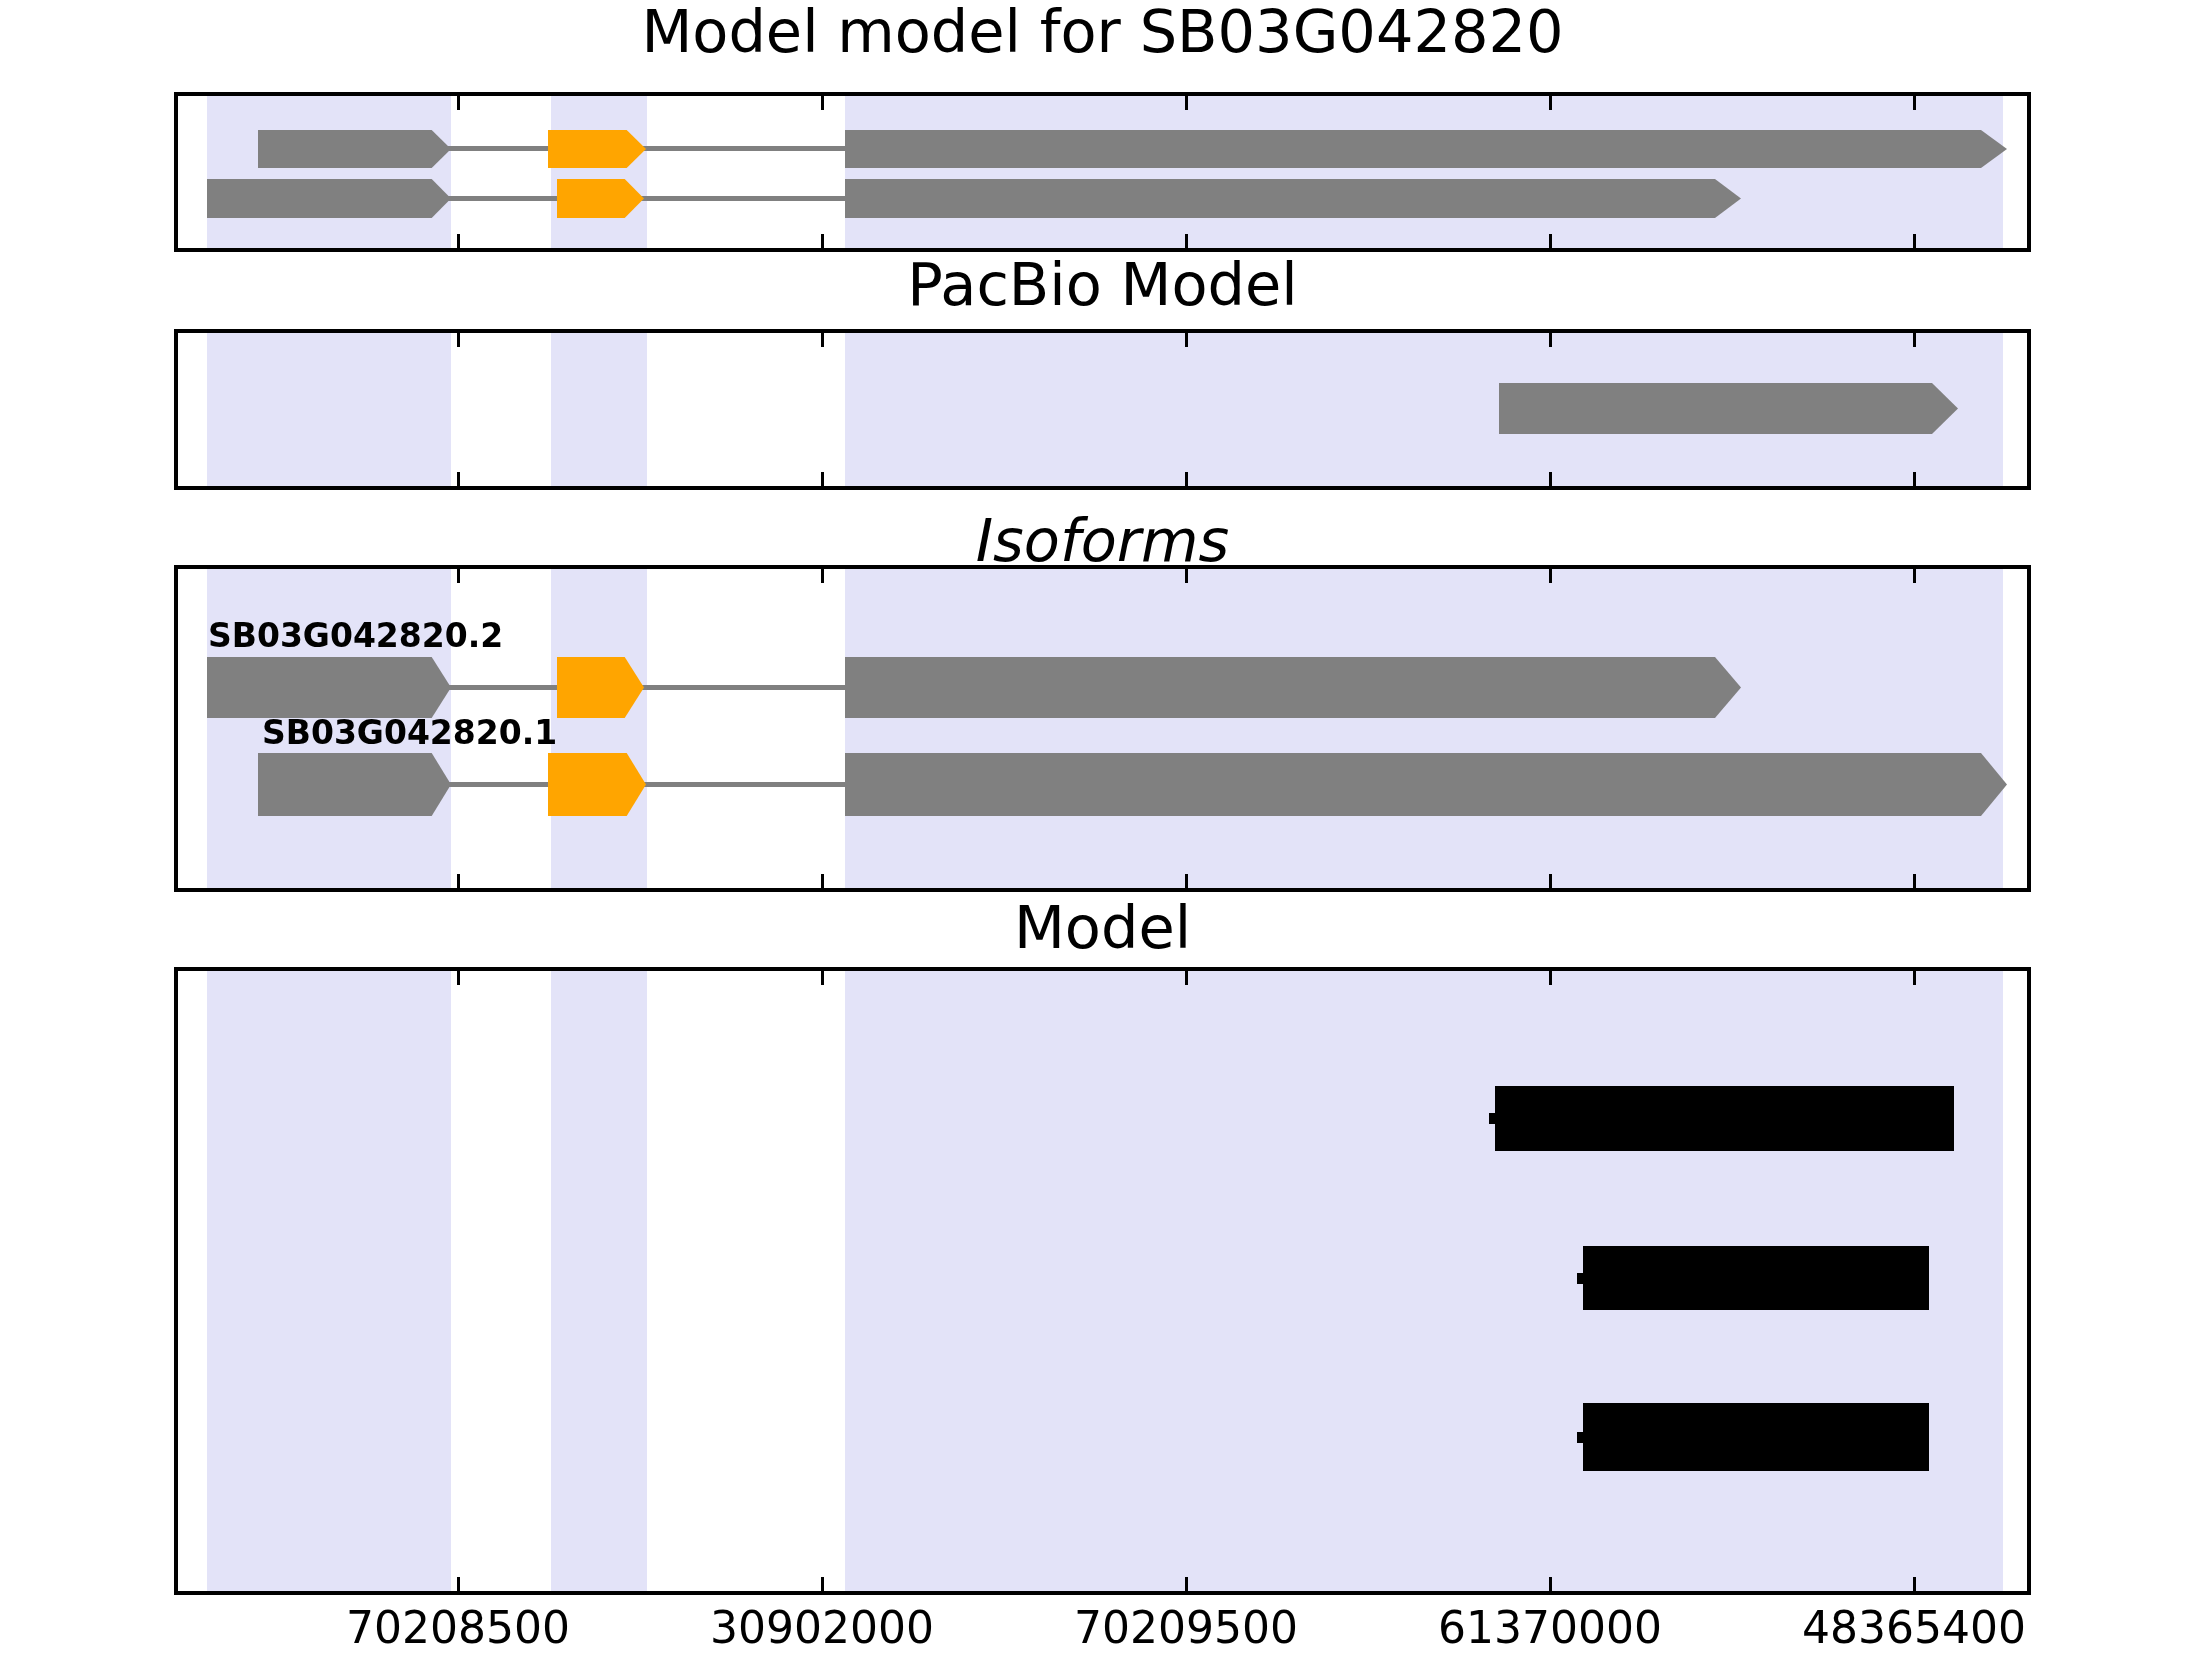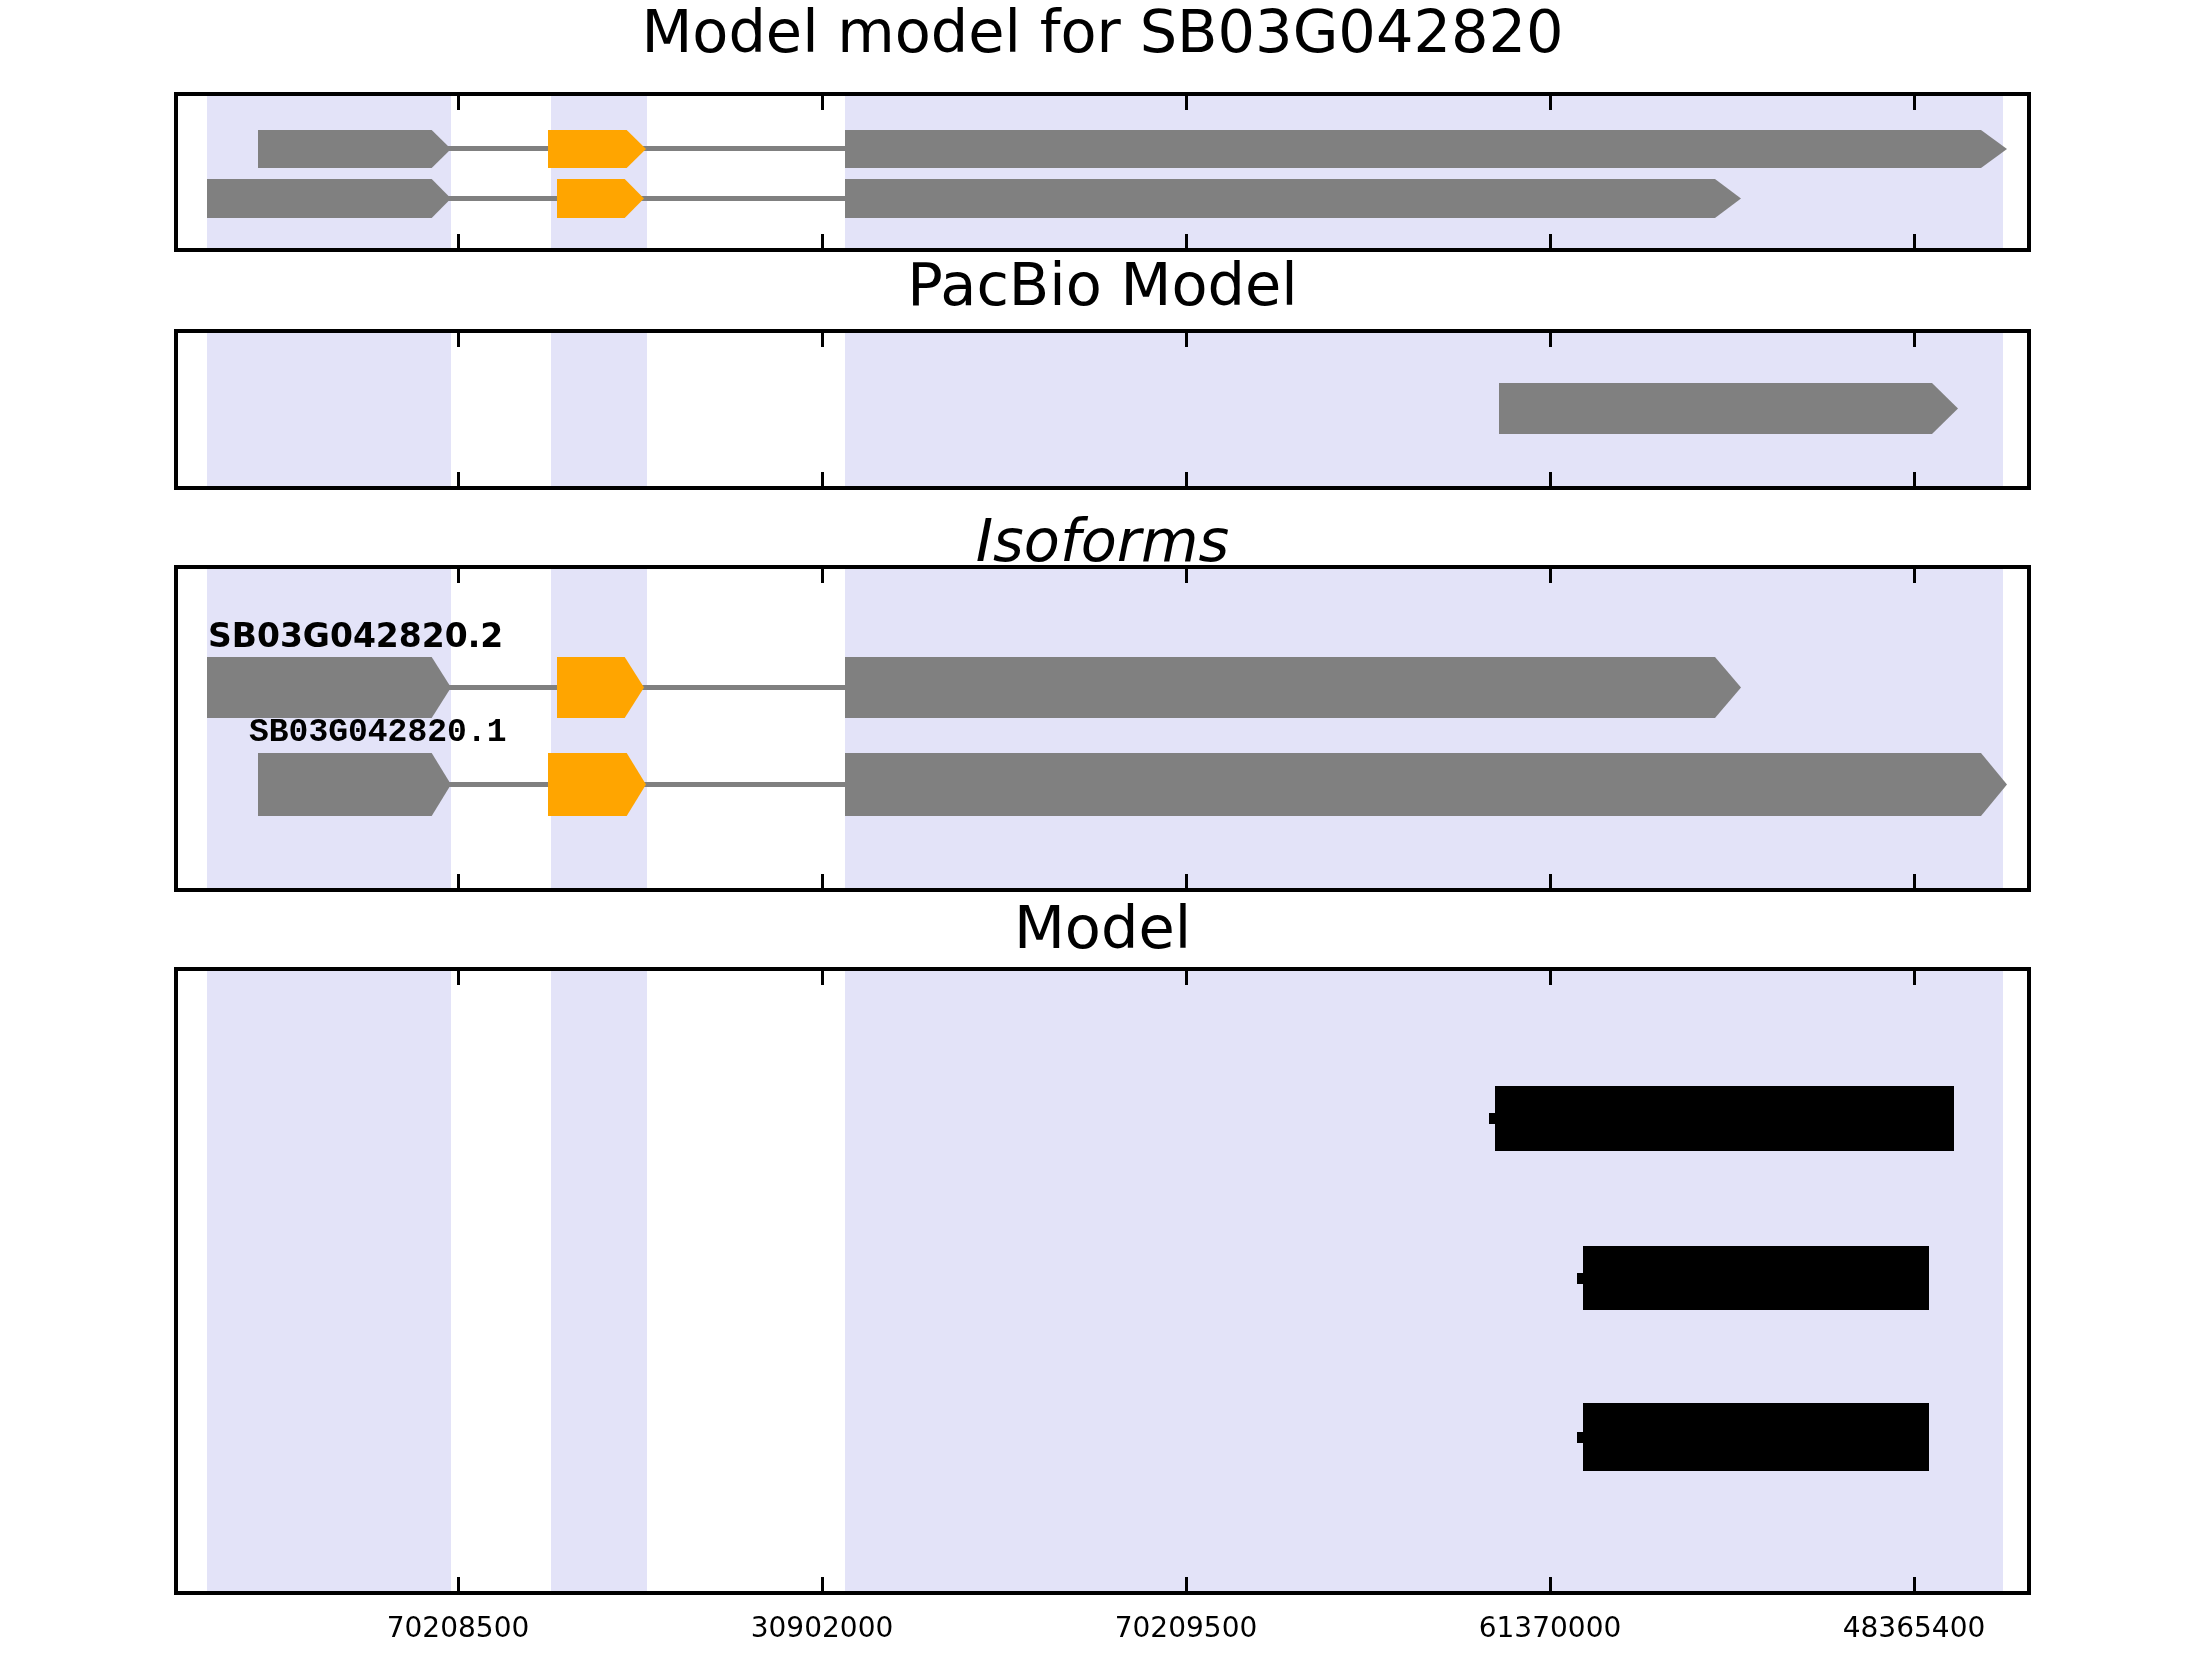--- a/index.html
+++ b/index.html
@@ -25,21 +25,21 @@
   .read{position:absolute;z-index:3;}
   .read::before{
     content:"";position:absolute;left:-6.2px;top:50%;margin-top:-5.5px;
     width:6.9px;height:11px;background:inherit;
   }
   .iso-label{
     position:absolute;z-index:7;font-weight:bold;font-size:33px;line-height:36px;white-space:nowrap;
   }
   .tick-label{
     position:absolute;top:1604px;transform:translateX(-50%);
-    font-size:28px;line-height:48px;white-space:nowrap;
+    font-size:44px;line-height:48px;white-space:nowrap;
   }
 </style>
 </head>
 <body>
 
 <div class="title" style="top: 1.4px;">Model model for SB03G042820</div>
 <div class="title" style="top: 254px;">PacBio Model</div>
 <div class="title" style="top: 510px; font-style: italic;">Isoforms</div>
 <div class="title" style="top: 897px;">Model</div>
 
@@ -104,21 +104,21 @@
     <div class="intron" style="left: 455px; width: 218px; top: 120px; height: 4.8px; background: rgb(128, 128, 128);"></div>
     <div class="exon" style="left: 33px; width: 244px; top: 92px; height: 61px; background: rgb(128, 128, 128); clip-path: polygon(0px 0px, calc(100% - 19.3px) 0px, 100% 50%, calc(100% - 19.3px) 100%, 0px 100%);"></div>
     <div class="exon" style="left: 383px; width: 87px; top: 92px; height: 61px; background: rgb(255, 165, 0); clip-path: polygon(0px 0px, calc(100% - 19.3px) 0px, 100% 50%, calc(100% - 19.3px) 100%, 0px 100%);"></div>
     <div class="exon" style="left: 671px; width: 896px; top: 92px; height: 61px; background: rgb(128, 128, 128); clip-path: polygon(0px 0px, calc(100% - 26px) 0px, 100% 50%, calc(100% - 26px) 100%, 0px 100%);"></div>
     <div class="iso-label" style="left: 34px; top: 53px;">SB03G042820.2</div>
     <div class="intron" style="left: 262px; width: 115px; top: 217px; height: 4.8px; background: rgb(128, 128, 128);"></div>
     <div class="intron" style="left: 457px; width: 217px; top: 217px; height: 4.8px; background: rgb(128, 128, 128);"></div>
     <div class="exon" style="left: 84px; width: 193px; top: 188px; height: 63px; background: rgb(128, 128, 128); clip-path: polygon(0px 0px, calc(100% - 19.3px) 0px, 100% 50%, calc(100% - 19.3px) 100%, 0px 100%);"></div>
     <div class="exon" style="left: 374px; width: 98px; top: 188px; height: 63px; background: rgb(255, 165, 0); clip-path: polygon(0px 0px, calc(100% - 19.3px) 0px, 100% 50%, calc(100% - 19.3px) 100%, 0px 100%);"></div>
     <div class="exon" style="left: 671px; width: 1162px; top: 188px; height: 63px; background: rgb(128, 128, 128); clip-path: polygon(0px 0px, calc(100% - 26px) 0px, 100% 50%, calc(100% - 26px) 100%, 0px 100%);"></div>
-    <div class="iso-label" style="left: 75px; top: 150px; font-family: Liberation Mono, monospace;">SB03G042820.1</div>
+    <div class="iso-label" style="left: 88px; top: 150px;">SB03G042820.1</div>
     <div class="frame"></div>
   </div>
 <div class="panel" style="top: 967px; height: 628px;">
     <div class="shade" style="left: 33px; width: 244px; background: rgb(227, 227, 248);"></div>
     <div class="shade" style="left: 377px; width: 96px; background: rgb(227, 227, 248);"></div>
     <div class="shade" style="left: 671px; width: 1158px; background: rgb(227, 227, 248);"></div>
     <div class="tickmark" style="left: 283px; top: 0px; background: rgb(0, 0, 0);"></div>
     <div class="tickmark" style="left: 283px; bottom: 0px; background: rgb(0, 0, 0);"></div>
     <div class="tickmark" style="left: 647px; top: 0px; background: rgb(0, 0, 0);"></div>
     <div class="tickmark" style="left: 647px; bottom: 0px; background: rgb(0, 0, 0);"></div>

